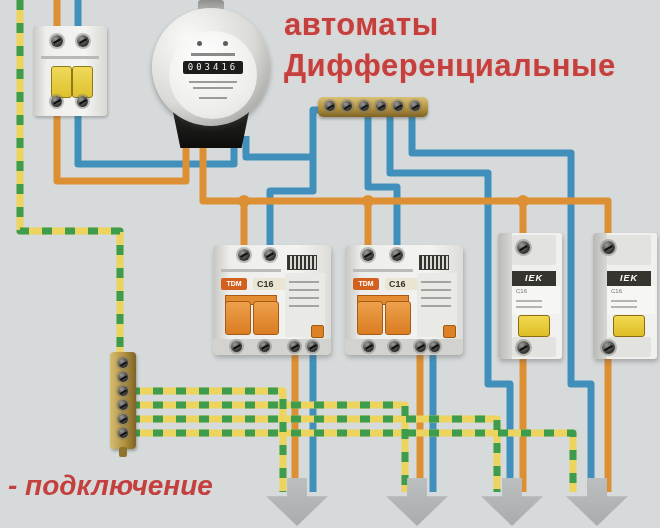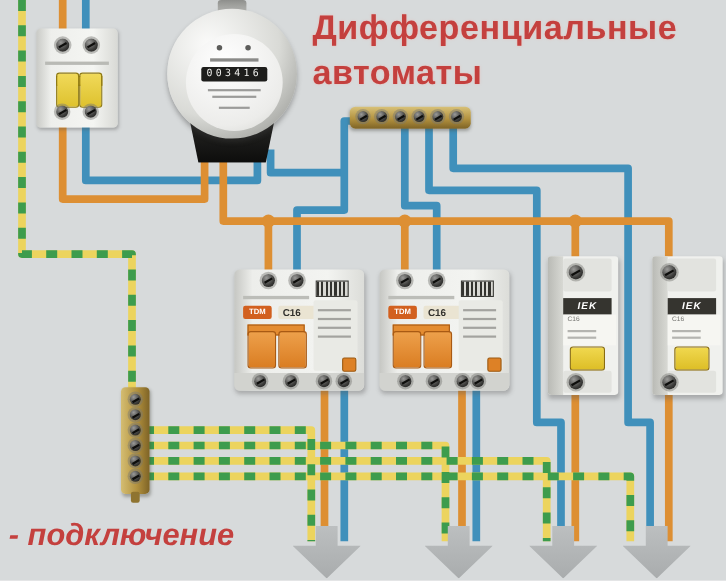--- a/index.html
+++ b/index.html
@@ -141,22 +141,22 @@
           <polyline points="130,391 283,391 283,492"></polyline>
           <polyline points="130,405 405,405 405,492"></polyline>
           <polyline points="130,419 497,419 497,492"></polyline>
           <polyline points="130,433 573,433 573,492"></polyline>
         </g>
       </g>
     </g>
   </svg>
 
   <div class="abs title">
+    <div>автоматы</div>
     <div>Дифференциальные</div>
-    <div>автоматы</div>
   </div>
 
   <div class="abs mb">
     <span class="screw" style="left:18px;top:9px;width:12px;height:12px;"></span>
     <span class="screw" style="left:44px;top:9px;width:12px;height:12px;"></span>
     <div class="slot"></div>
     <div class="lever">
       <span class="joint"></span>
       <span class="paddle" style="left:2px;"></span>
       <span class="paddle" style="left:23px;"></span>

